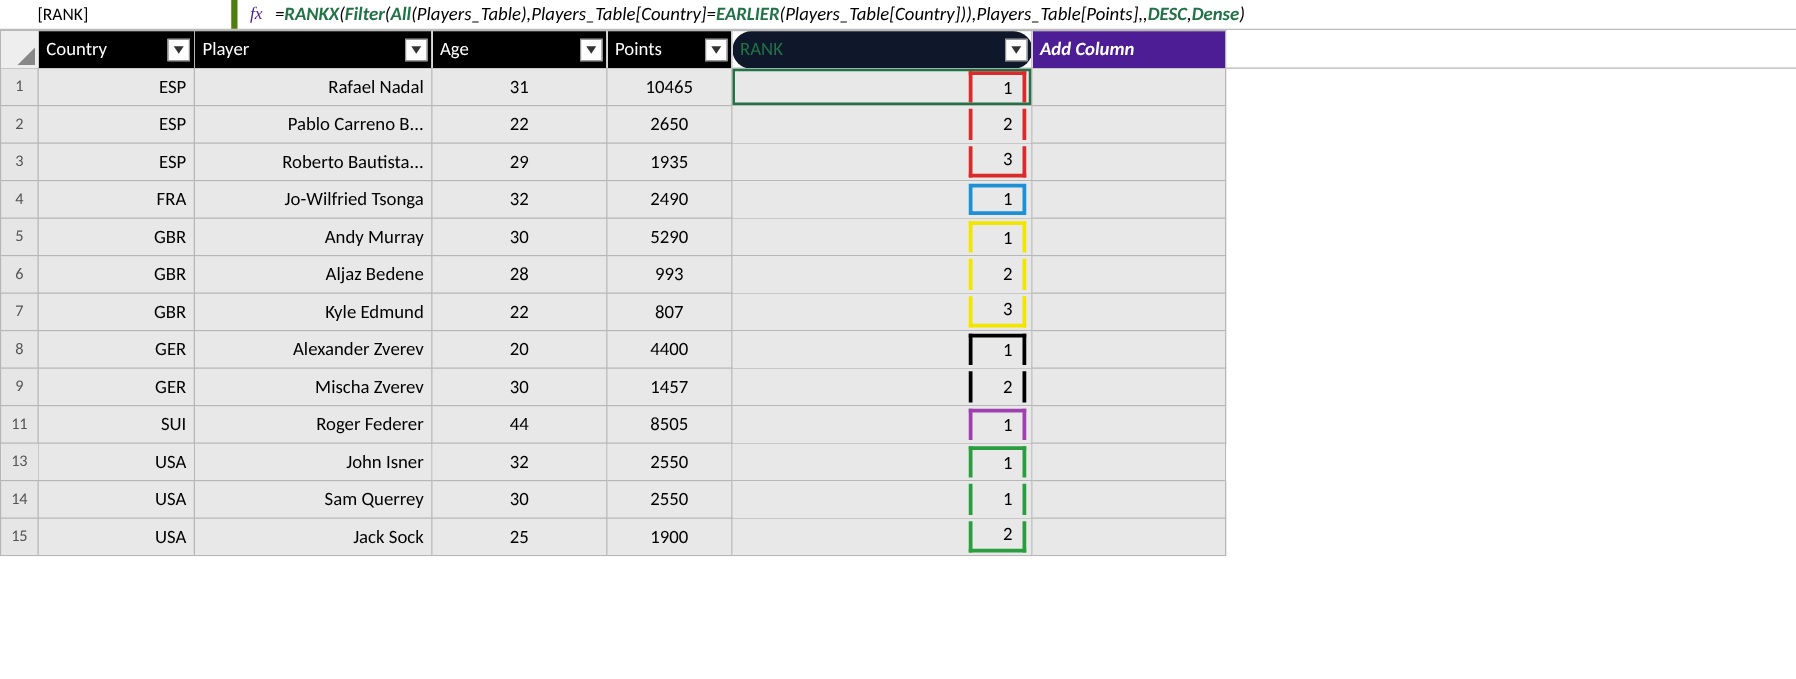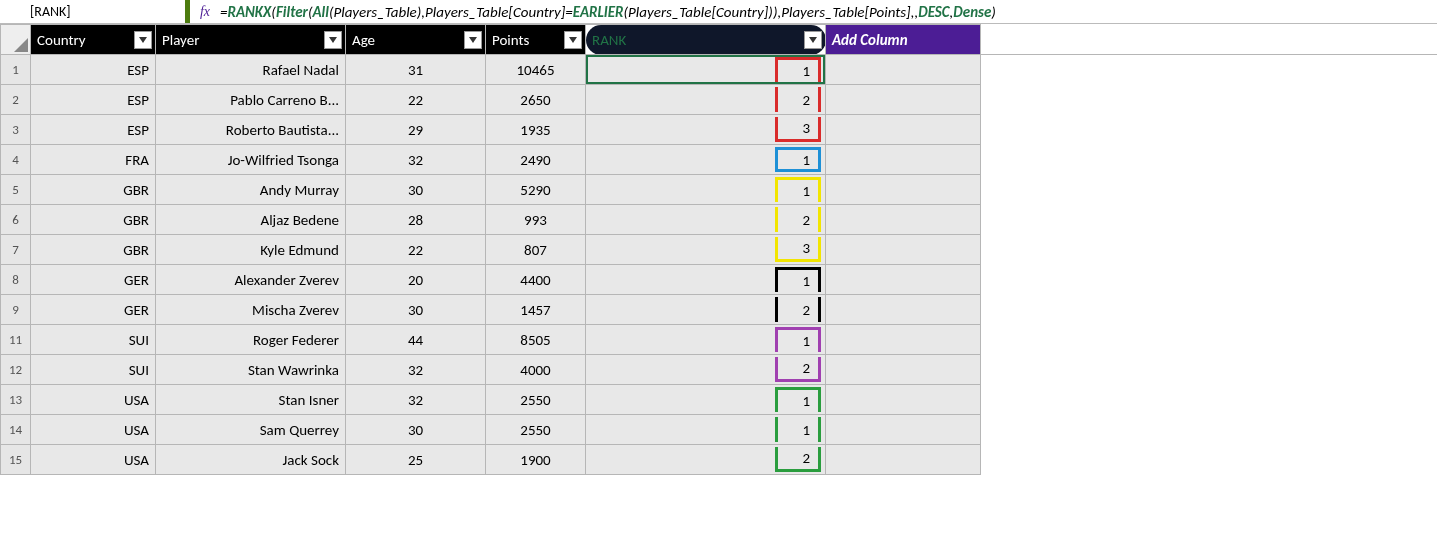--- a/index.html
+++ b/index.html
@@ -211,36 +211,24 @@
           <td class="country">SUI</td>
           <td class="player">Roger Federer</td>
           <td class="num">44</td>
           <td class="num">8505</td>
           <td class="rankcell">
             <div class="rankval hl-purple no-bot">1</div>
           </td>
           <td></td>
           <td class="rest"></td>
         </tr>
-        <tr>
-          <th class="rownum">12</th>
-          <td class="country">SUI</td>
-          <td class="player">Stan Wawrinka</td>
-          <td class="num">32</td>
-          <td class="num">4000</td>
-          <td class="rankcell">
-            <div class="rankval hl-purple no-top">2</div>
-          </td>
-          <td></td>
-          <td class="rest"></td>
-        </tr>
         <tr class="annot-row">
           <th class="rownum">13</th>
           <td class="country">USA</td>
-          <td class="player">Stan Isner</td>
+          <td class="player">John Isner</td>
           <td class="num">32</td>
           <td class="num">2550</td>
           <td class="rankcell">
             <div class="rankval hl-green no-bot">1</div>
           </td>
           <td></td>
           <td class="rest" style="position: relative;"></td>
         </tr>
         <tr>
           <th class="rownum">14</th>

